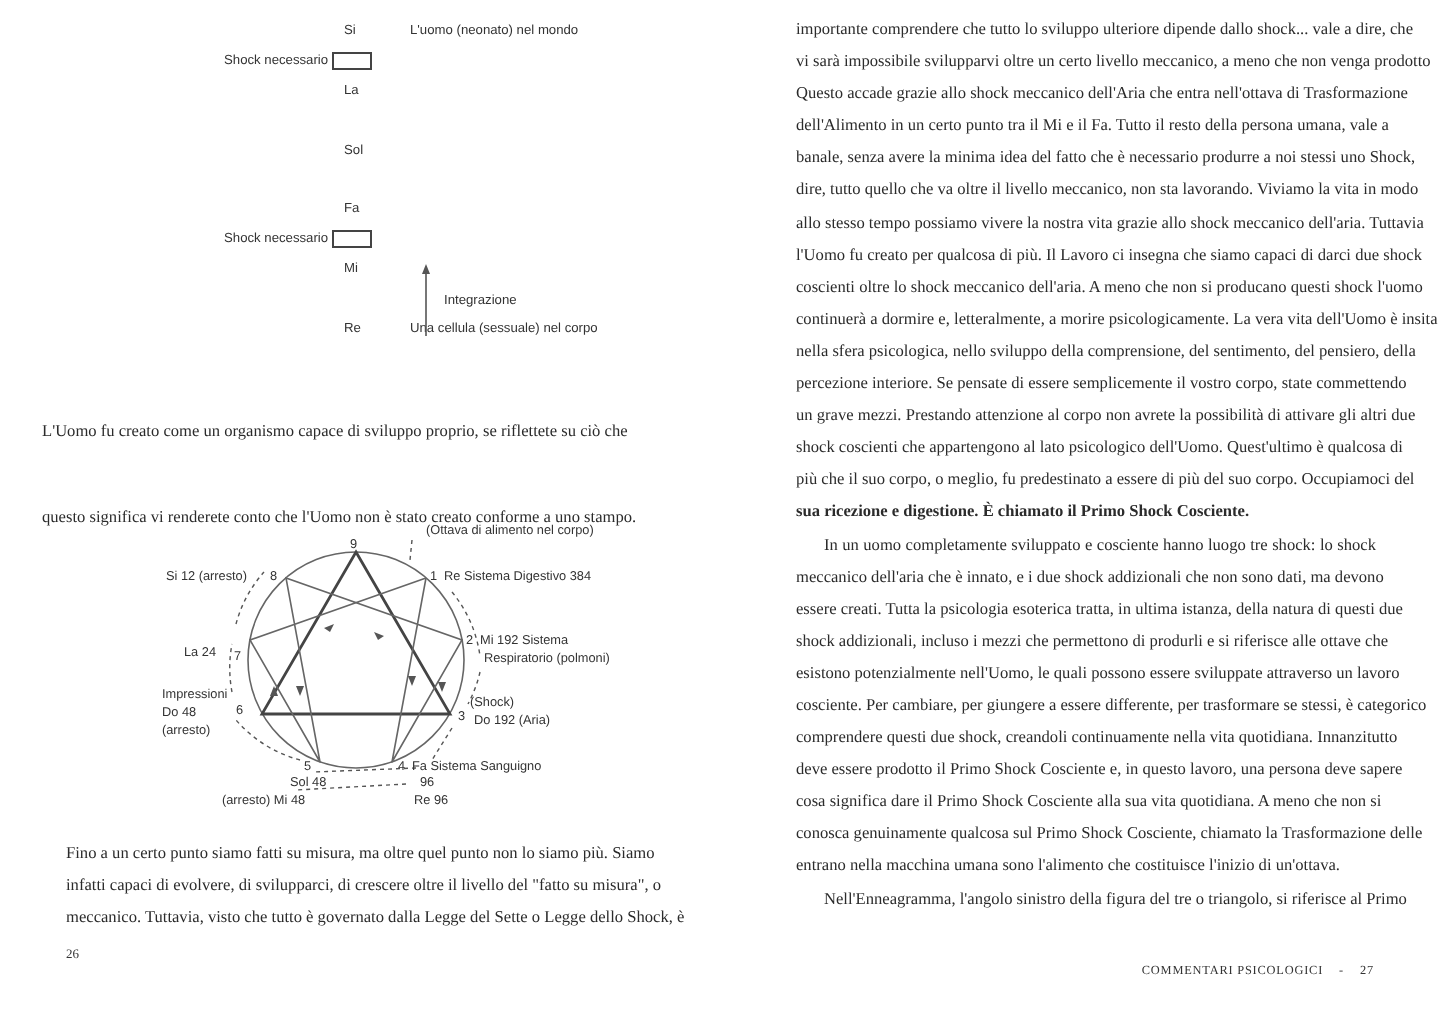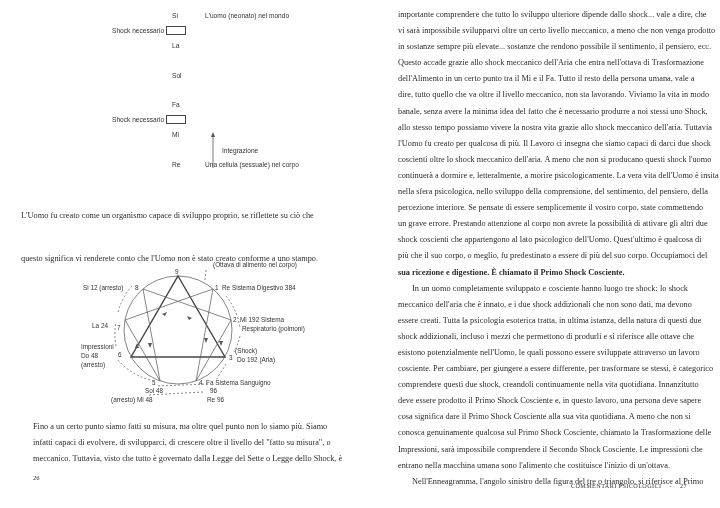--- a/index.html
+++ b/index.html
@@ -106,46 +106,44 @@
     <span class="line">meccanico. Tuttavia, visto che tutto è governato dalla Legge del Sette o Legge dello Shock, è</span>
   </div>
 
   <span class="folio" style="left:33px;top:474px;">26</span>
 </div>
 
 <div class="page right-page">
   <div class="serif-p" style="left:38px;top:7px;width:290px;">
     <span class="line">importante comprendere che tutto lo sviluppo ulteriore dipende dallo shock... vale a dire, che</span>
     <span class="line">vi sarà impossibile svilupparvi oltre un certo livello meccanico, a meno che non venga prodotto</span>
-    <span class="line">in sostanze sempre più elevate... sostanze che rendono possibile il sentimento, il pensiero, ecc.</span>
     <span class="line">Questo accade grazie allo shock meccanico dell'Aria che entra nell'ottava di Trasformazione</span>
     <span class="line">dell'Alimento in un certo punto tra il Mi e il Fa. Tutto il resto della persona umana, vale a</span>
+    <span class="line">banale, senza avere la minima idea del fatto che è necessario produrre a noi stessi uno Shock,</span>
     <span class="line">dire, tutto quello che va oltre il livello meccanico, non sta lavorando. Viviamo la vita in modo</span>
-    <span class="line">banale, senza avere la minima idea del fatto che è necessario produrre a noi stessi uno Shock,</span>
     <span class="line">allo stesso tempo possiamo vivere la nostra vita grazie allo shock meccanico dell'aria. Tuttavia</span>
     <span class="line">l'Uomo fu creato per qualcosa di più. Il Lavoro ci insegna che siamo capaci di darci due shock</span>
     <span class="line">coscienti oltre lo shock meccanico dell'aria. A meno che non si producano questi shock l'uomo</span>
     <span class="line">continuerà a dormire e, letteralmente, a morire psicologicamente. La vera vita dell'Uomo è insita</span>
     <span class="line">nella sfera psicologica, nello sviluppo della comprensione, del sentimento, del pensiero, della</span>
     <span class="line">percezione interiore. Se pensate di essere semplicemente il vostro corpo, state commettendo</span>
-    <span class="line">un grave errore. Prestando attenzione al corpo non avrete la possibilità di attivare gli altri due</span>
+    <span class="line">un grave mezzi. Prestando attenzione al corpo non avrete la possibilità di attivare gli altri due</span>
     <span class="line">shock coscienti che appartengono al lato psicologico dell'Uomo. Quest'ultimo è qualcosa di</span>
     <span class="line">più che il suo corpo, o meglio, fu predestinato a essere di più del suo corpo. Occupiamoci del</span>
     <span class="line" style="text-align-last:left;font-weight:bold;">sua ricezione e digestione. È chiamato il Primo Shock Cosciente.</span>
     <span class="line" style="padding-left:14px;box-sizing:border-box;">In un uomo completamente sviluppato e cosciente hanno luogo tre shock: lo shock</span>
     <span class="line">meccanico dell'aria che è innato, e i due shock addizionali che non sono dati, ma devono</span>
     <span class="line">essere creati. Tutta la psicologia esoterica tratta, in ultima istanza, della natura di questi due</span>
     <span class="line">shock addizionali, incluso i mezzi che permettono di produrli e si riferisce alle ottave che</span>
     <span class="line">esistono potenzialmente nell'Uomo, le quali possono essere sviluppate attraverso un lavoro</span>
     <span class="line">cosciente. Per cambiare, per giungere a essere differente, per trasformare se stessi, è categorico</span>
     <span class="line">comprendere questi due shock, creandoli continuamente nella vita quotidiana. Innanzitutto</span>
     <span class="line">deve essere prodotto il Primo Shock Cosciente e, in questo lavoro, una persona deve sapere</span>
     <span class="line">cosa significa dare il Primo Shock Cosciente alla sua vita quotidiana. A meno che non si</span>
     <span class="line">conosca genuinamente qualcosa sul Primo Shock Cosciente, chiamato la Trasformazione delle</span>
-    <span class="line">Impressioni, sarà impossibile comprendere il Secondo Shock Cosciente. Le impressioni che</span>
     <span class="line" style="text-align-last:left;">entrano nella macchina umana sono l'alimento che costituisce l'inizio di un'ottava.</span>
     <span class="line" style="padding-left:14px;box-sizing:border-box;">Nell'Enneagramma, l'angolo sinistro della figura del tre o triangolo, si riferisce al Primo</span>
 
   </div>
 
   <div style="position:absolute;right:33px;top:474px;white-space:nowrap;">
     <span class="running" style="position:static;">COMMENTARI PSICOLOGICI</span>
     <span class="running" style="position:static;margin:0 4px;">-</span>
     <span class="running" style="position:static;">27</span>
   </div>

